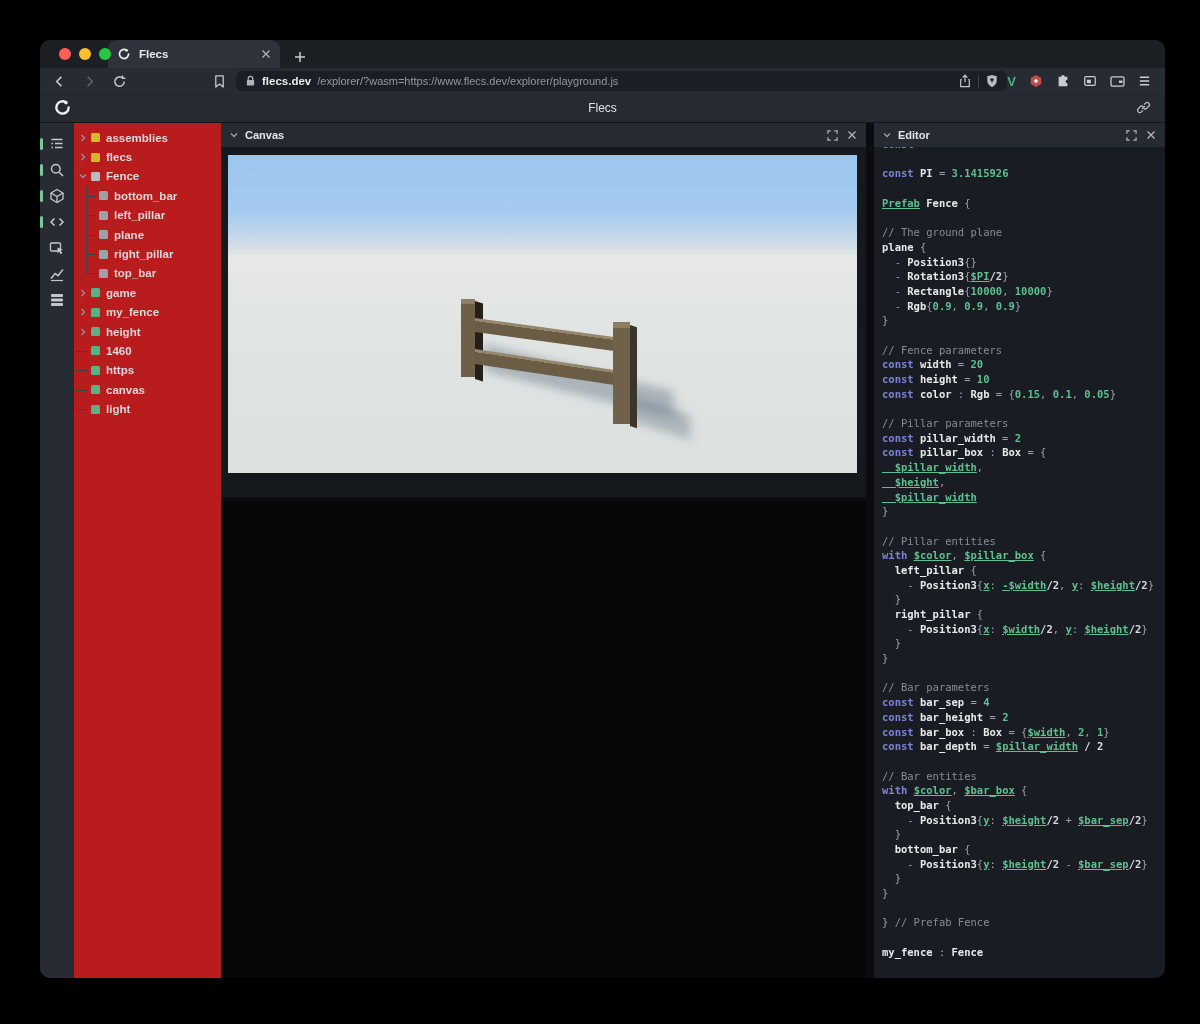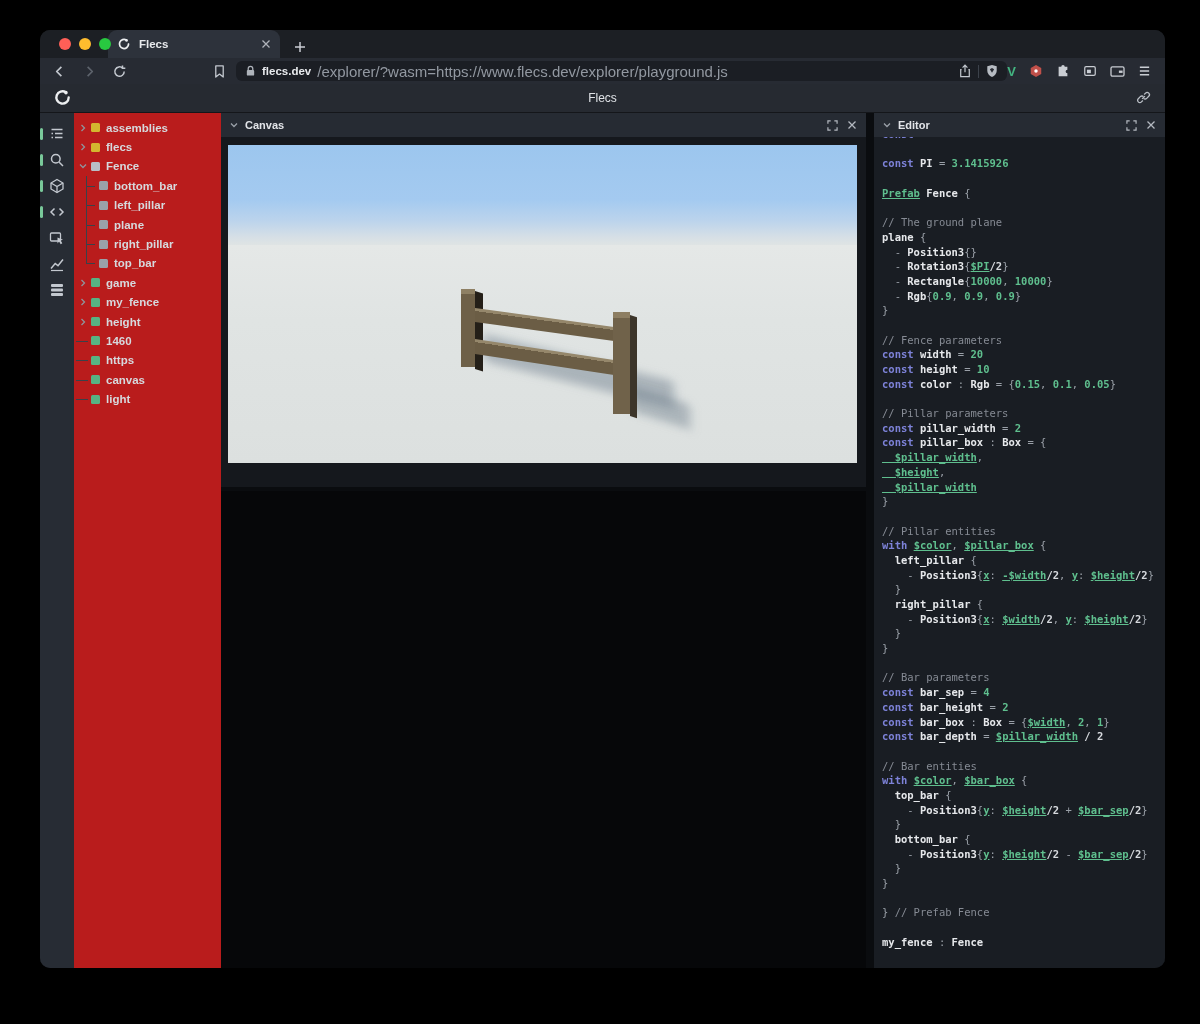--- a/index.html
+++ b/index.html
@@ -1,31 +1,31 @@
 <!DOCTYPE html>
 <html><head>
 <meta charset="utf-8">
 <style>
   html,body{margin:0;padding:0;background:#000;}
   body{width:1200px;height:1024px;position:relative;font-family:"Liberation Sans",sans-serif;-webkit-font-smoothing:antialiased;}
-  .window{position:absolute;left:40px;top:30px;width:1125px;height:938px;background:#1c1f24;border-radius:10px;overflow:hidden;display:flex;flex-direction:column;}
+  .window{position:absolute;left:40px;top:40px;width:1125px;height:938px;background:#1c1f24;border-radius:10px;overflow:hidden;display:flex;flex-direction:column;}
   
   .tabbar{height:28px;background:#1c1f24;position:relative;display:flex;align-items:flex-end;flex:0 0 auto;}
   .lights{position:absolute;left:19px;top:8px;display:flex;gap:8px;}
   .light{width:12px;height:12px;border-radius:50%;}
   .tab{margin-left:68px;width:172px;height:28px;background:#2d323b;border-radius:9px 9px 0 0;display:flex;align-items:center;padding:0 9px;box-sizing:border-box;gap:8px;}
   .tab-title{font-size:11.5px;font-weight:700;color:#e7e9ec;flex:1;}
   .newtab{margin-left:14px;margin-bottom:5px;color:#c9cdd3;}
   
   .toolbar{height:26px;background:#272b33;display:flex;align-items:center;padding:0 14px 0 12px;flex:0 0 auto;}
   .navgrp{display:flex;gap:15px;align-items:center;}
   .bookmark-slot{margin-left:86px;color:#c3c8cf;display:flex;}
   .urlbar{margin-left:10px;width:773px;height:20px;background:#1b1e24;border-radius:6px;display:flex;align-items:center;padding:0 9px;box-sizing:border-box;gap:6px;}
   .url-host{font-size:11.5px;font-weight:700;color:#e8eaed;white-space:nowrap;}
-  .url-path{font-size:15px;color:#9298a1;white-space:nowrap;overflow:hidden;flex:1;}
+  .url-path{font-size:11px;color:#9298a1;white-space:nowrap;overflow:hidden;flex:1;}
   .url-right{display:flex;align-items:center;gap:7px;color:#c3c8cf;}
   .url-div{width:1px;height:13px;background:#3c424b;}
   .extgrp{margin-left:auto;display:flex;align-items:center;gap:13px;color:#c9cdd3;}
   .v-ext{font-size:13px;font-weight:700;}
   
   .appheader{height:28px;background:#262a31;border-bottom:1px solid #14161a;position:relative;display:flex;align-items:center;justify-content:center;flex:0 0 auto;}
   .app-logo{position:absolute;left:13px;top:4px;color:#eceef0;}
   .app-title{font-size:12px;font-weight:400;color:#dfe2e6;}
   .link-slot{position:absolute;right:14px;top:6px;color:#b9bec5;}
   

